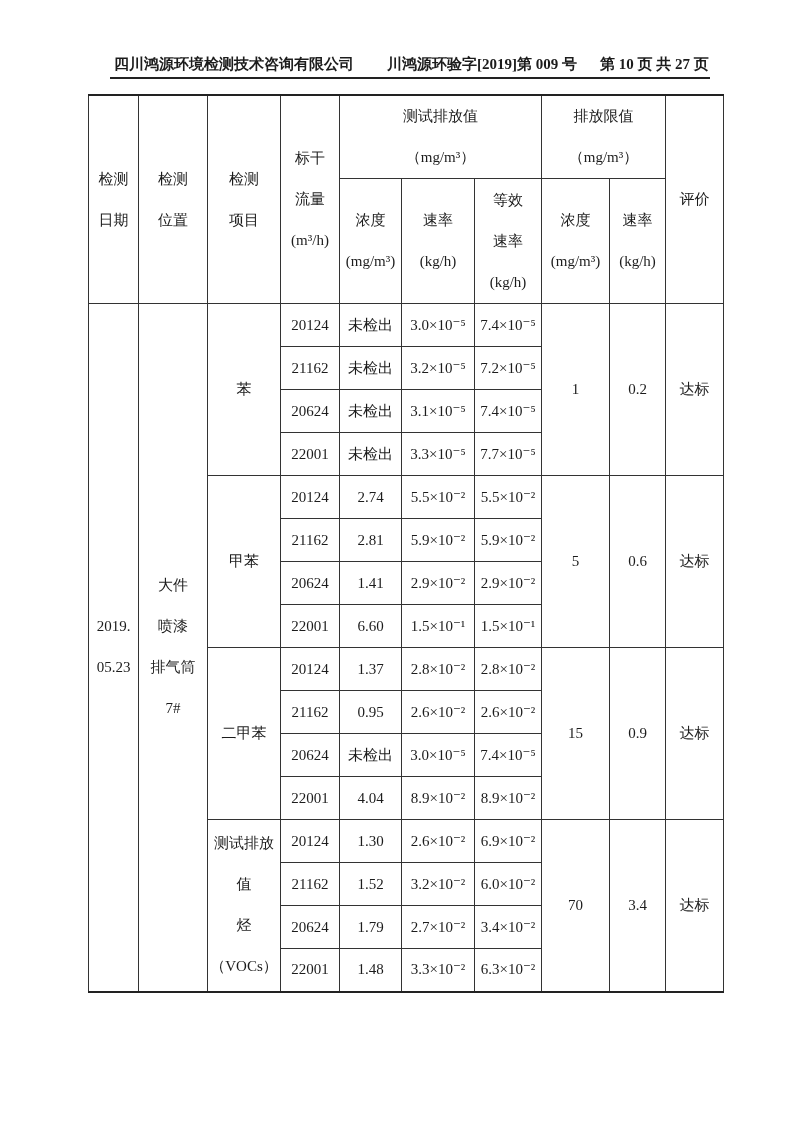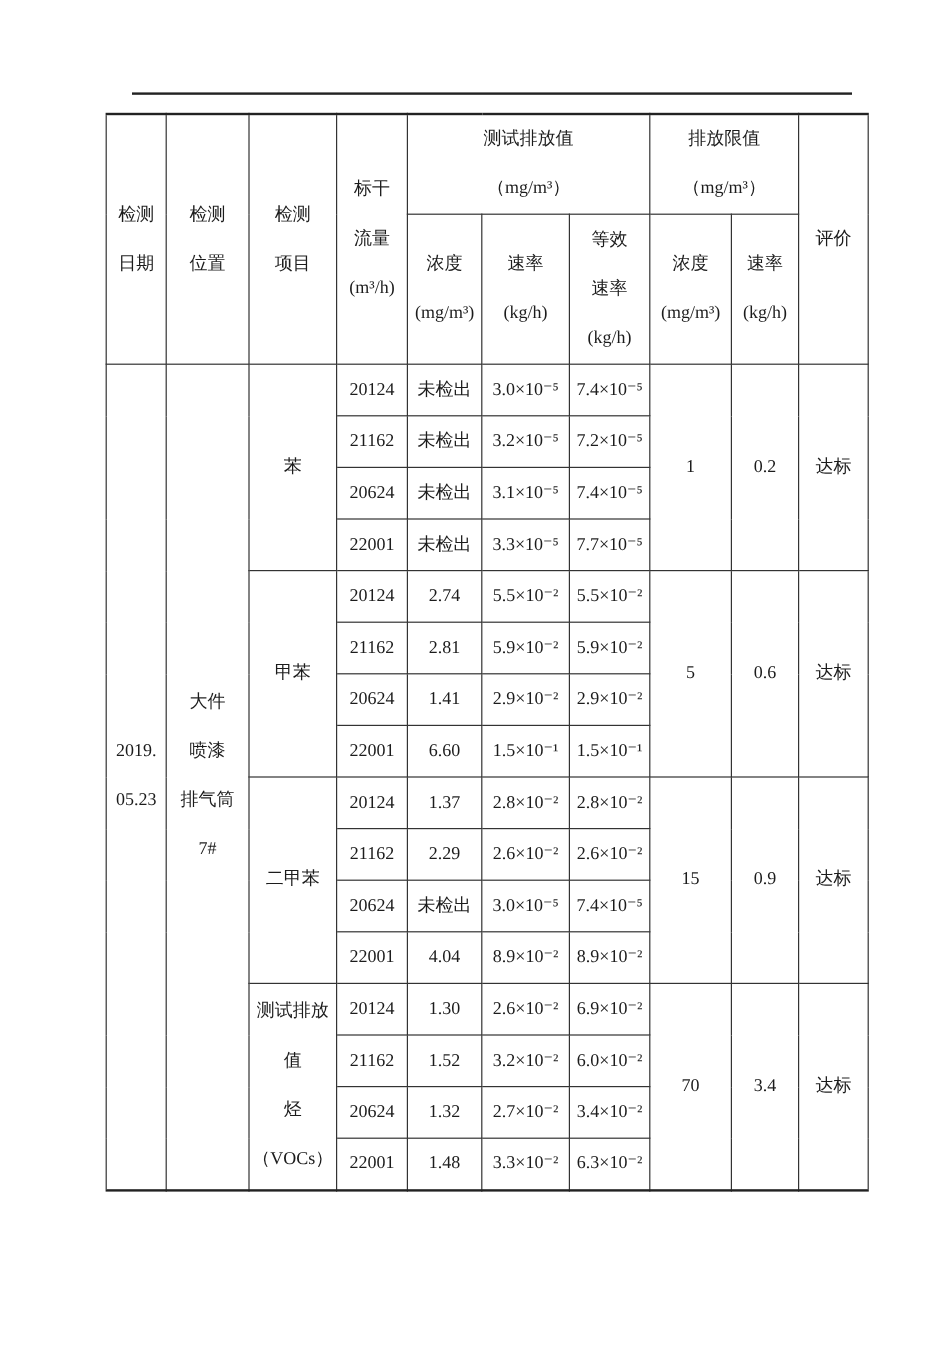--- a/index.html
+++ b/index.html
@@ -57,20 +57,25 @@
   .report-table thead th { font-weight: normal; }
   .report-table thead tr.h1 { height: 83px; }
   .report-table thead tr.h2 { height: 125px; }
   .report-table tbody tr   { height: 43px; }
 </style>
 </head>
 <body>
 
 <div class="page">
 
+  <div class="doc-header">
+    <span class="company">四川鸿源环境检测技术咨询有限公司</span>
+    <span class="docnum">川鸿源环验字[2019]第 009 号</span>
+    <span class="pageinfo">第 10 页 共 27 页</span>
+  </div>
   <div class="header-rule"></div>
 
   <table class="report-table">
     <colgroup>
       <col style="width:50px">
         <col style="width:69px">
         <col style="width:73px">
         <col style="width:59px">
       <col style="width:62px">
         <col style="width:73px">
@@ -180,21 +185,21 @@
         <td>20124</td>
         <td>1.37</td>
         <td>2.8×10⁻²</td>
         <td>2.8×10⁻²</td>
         <td rowspan="4">15</td>
         <td rowspan="4">0.9</td>
         <td rowspan="4">达标</td>
       </tr>
       <tr>
         <td>21162</td>
-        <td>2.29</td>
+        <td>0.95</td>
         <td>2.6×10⁻²</td>
         <td>2.6×10⁻²</td>
       </tr>
       <tr>
         <td>20624</td>
         <td>未检出</td>
         <td>3.0×10⁻⁵</td>
         <td>7.4×10⁻⁵</td>
       </tr>
       <tr>
@@ -217,21 +222,21 @@
         <td rowspan="4">达标</td>
       </tr>
       <tr>
         <td>21162</td>
         <td>1.52</td>
         <td>3.2×10⁻²</td>
         <td>6.0×10⁻²</td>
       </tr>
       <tr>
         <td>20624</td>
-        <td>1.32</td>
+        <td>1.79</td>
         <td>2.7×10⁻²</td>
         <td>3.4×10⁻²</td>
       </tr>
       <tr>
         <td>22001</td>
         <td>1.48</td>
         <td>3.3×10⁻²</td>
         <td>6.3×10⁻²</td>
       </tr>
     </tbody>

